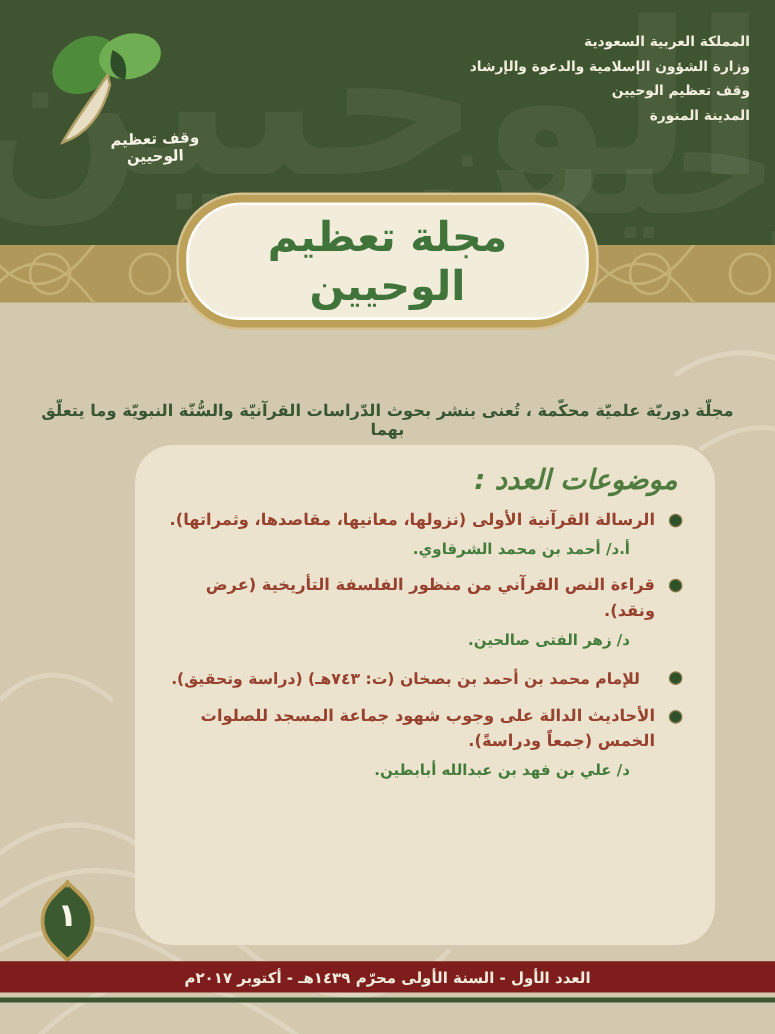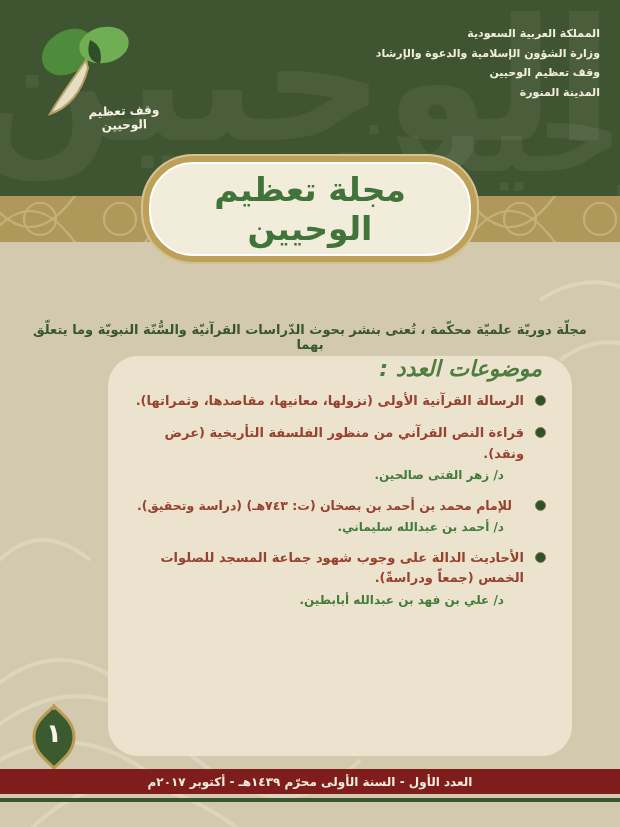--- a/index.html
+++ b/index.html
@@ -58,21 +58,21 @@
   
   .tagline{
     position:absolute;left:0;top:322px;width:620px;text-align:center;
     direction:rtl;color:#375631;font-size:13px;font-weight:bold;
     padding:0 30px;box-sizing:border-box;
   }
   
   .panel{
     position:absolute;left:108px;top:356px;width:464px;height:400px;
     background:#ebe3ce;border-radius:30px;direction:rtl;
-    box-sizing:border-box;padding:0 26px 10px 18px;
+    box-sizing:border-box;padding:16px 26px 10px 18px;
   }
   .panel-heading{
     color:#4f7d3f;font-size:22px;font-weight:bold;text-align:right;
     margin:0 4px 10px 0;font-style:italic;
   }
   .topics{list-style:none;margin:0;padding:0;}
   .topic{position:relative;padding-right:22px;margin-bottom:11px;text-align:right;}
   .bullet{
     position:absolute;right:0;top:4px;width:11px;height:11px;border-radius:50%;
     background:#2e5129;border:1px solid #8a7a4a;box-sizing:border-box;
@@ -171,32 +171,32 @@
 <div class="tagline">مجلّة دوريّة علميّة محكّمة ، تُعنى بنشر بحوث الدّراسات القرآنيّة والسُّنّة النبويّة وما يتعلّق بهما</div>
 
 <div class="panel">
   <h2 class="panel-heading">موضوعات العدد :</h2>
   <ul class="topics">
 
 
     <li class="topic">
       <span class="bullet"></span>
       <p class="topic-title">الرسالة القرآنية الأولى (نزولها، معانيها، مقاصدها، وثمراتها).</p>
+      <p class="topic-author">أ.د/ أحمد بن محمد الشرقاوي.</p>
     </li>
 
     <li class="topic">
       <span class="bullet"></span>
       <p class="topic-title">قراءة النص القرآني من منظور الفلسفة التأريخية (عرض ونقد).</p>
       <p class="topic-author">د/ زهر الفتى صالحين.</p>
     </li>
 
     <li class="topic">
       <span class="bullet"></span>
       <p class="topic-subtitle">للإمام محمد بن أحمد بن بصخان (ت: ٧٤٣هـ) (دراسة وتحقيق).</p>
-      <p class="topic-author">د/ أحمد بن عبدالله سليماني.</p>
     </li>
 
     <li class="topic">
       <span class="bullet"></span>
       <p class="topic-title">الأحاديث الدالة على وجوب شهود جماعة المسجد للصلوات الخمس (جمعاً ودراسةً).</p>
       <p class="topic-author">د/ علي بن فهد بن عبدالله أبابطين.</p>
     </li>
 
 
   </ul>

